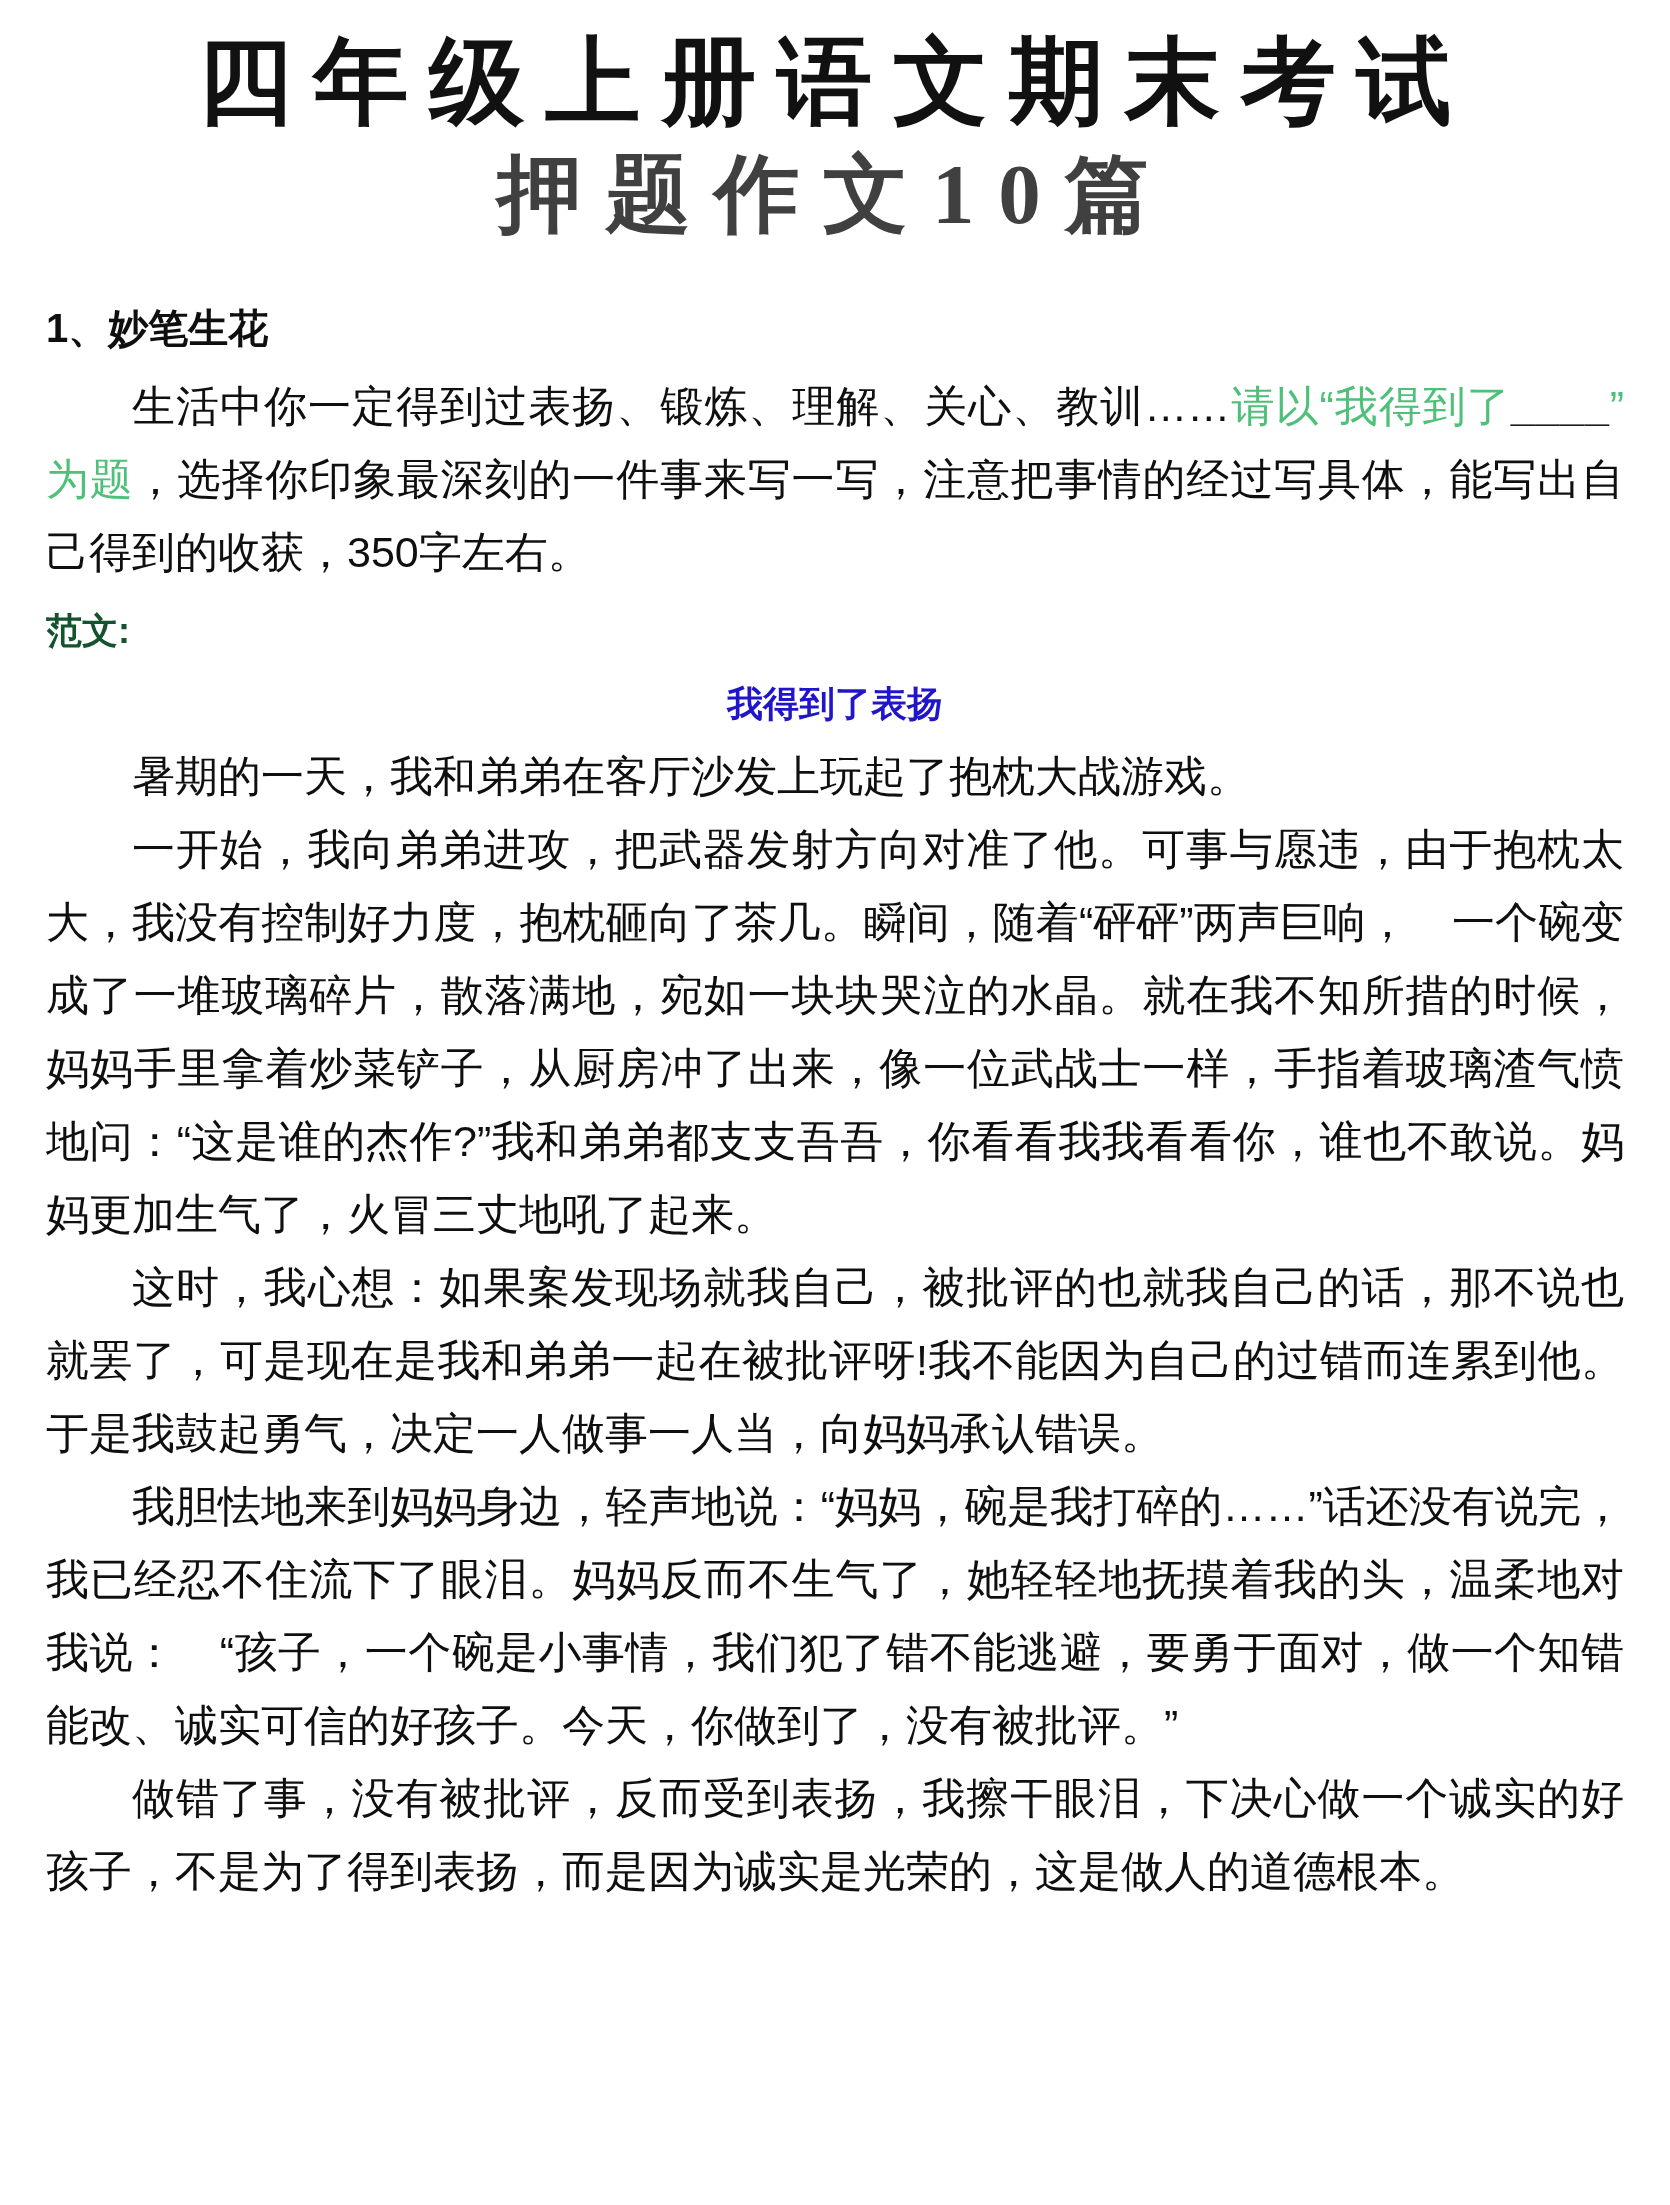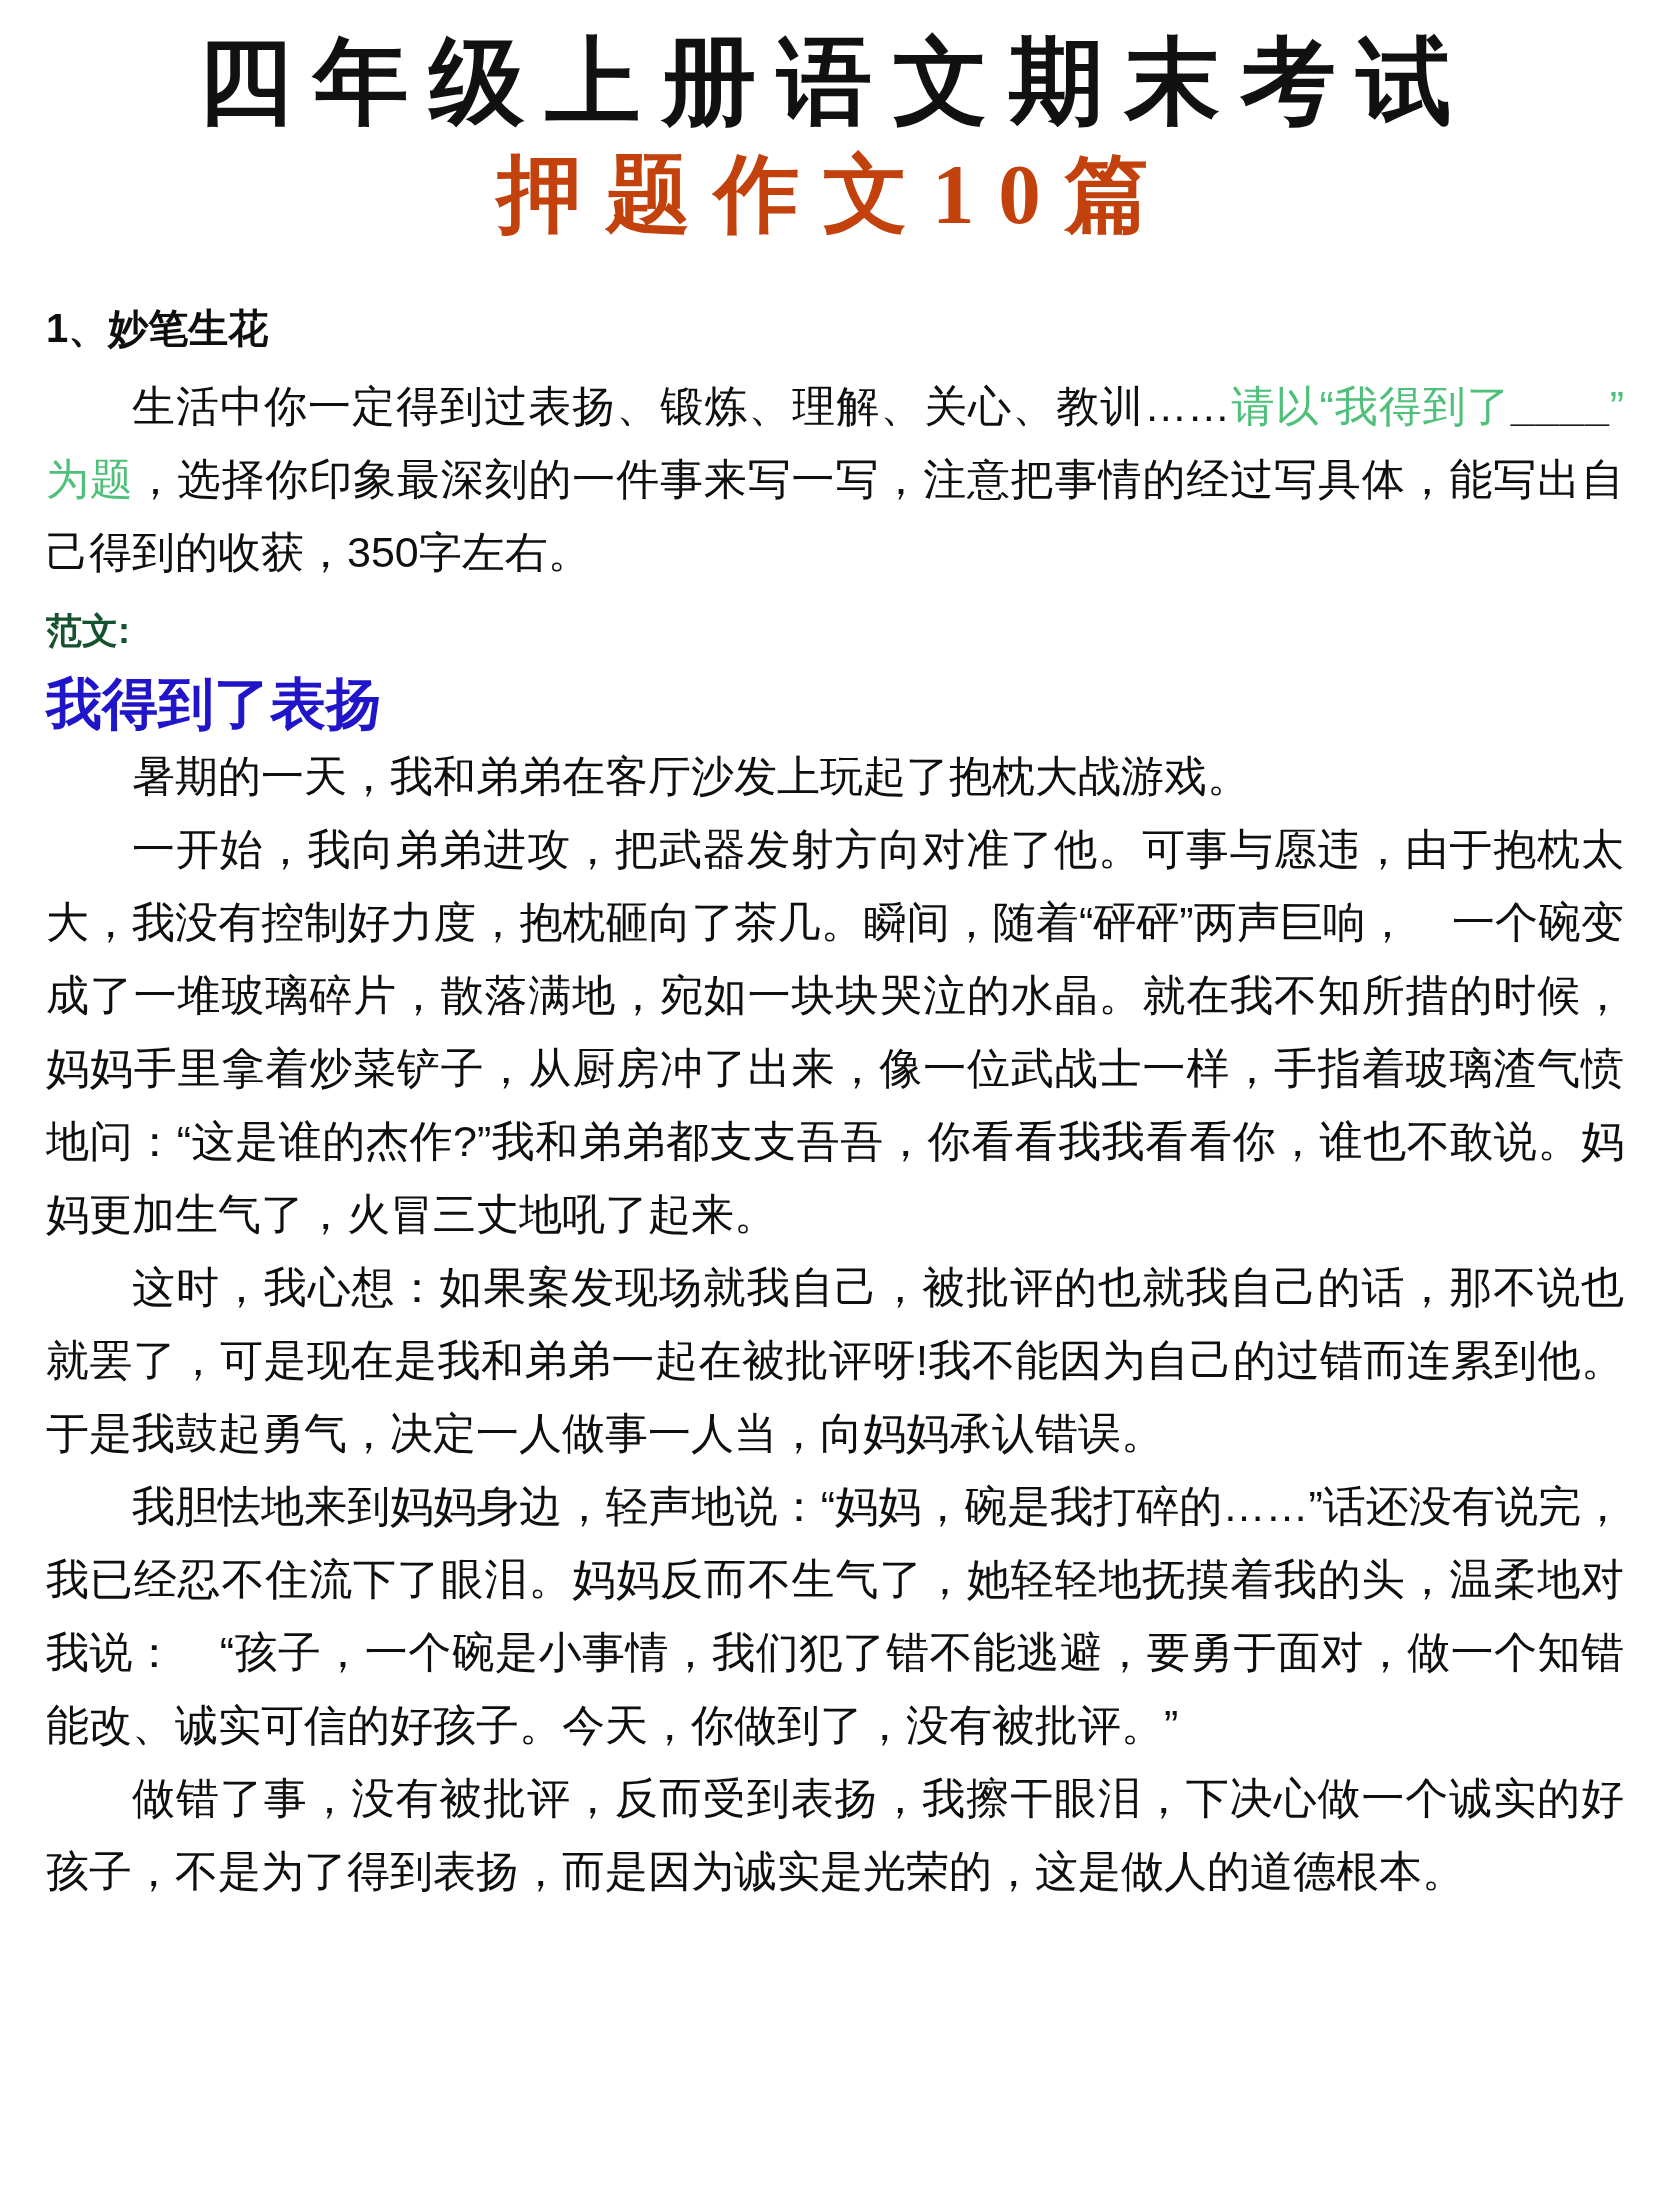--- a/index.html
+++ b/index.html
@@ -31,21 +31,21 @@
     white-space: nowrap;
   }
   .sub-title {
     margin: 0;
     text-align: center;
     font-family: "Liberation Serif", "DejaVu Serif", serif;
     font-weight: 700;
     font-size: 85px;
     line-height: 1.15;
     letter-spacing: 0.28em;
-    color: #c2410c;
+    color: #404040;
     white-space: nowrap;
   }
   .section-heading {
     margin: 57px 0 0 0;
     font-size: 40px;
     font-weight: 700;
     line-height: 1.35;
     color: #0f0f0f;
   }
   .prompt, .essay-paragraph {
@@ -65,21 +65,22 @@
   }
   .model-label {
     margin: 5px 0 0 0;
     font-size: 36px;
     line-height: 73px;
     font-weight: 700;
     color: #14532d;
   }
   .essay-title {
     margin: 0;
-    font-size: 56px;
+    text-align: center;
+    font-size: 36px;
     line-height: 73px;
     font-weight: 700;
     color: #2015c8;
   }
   .essay-paragraph { text-indent: 2em; }
 </style>
 </head>
 <body>
 
 <div class="page">

